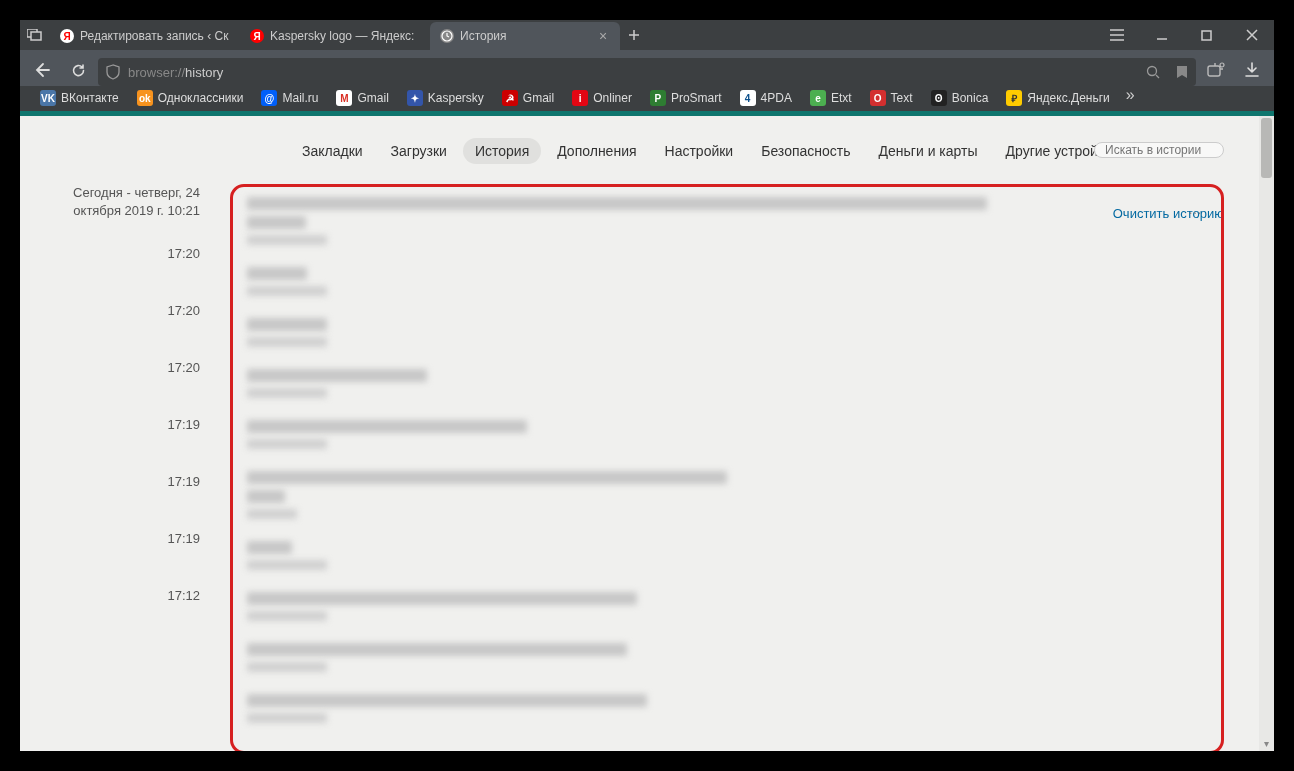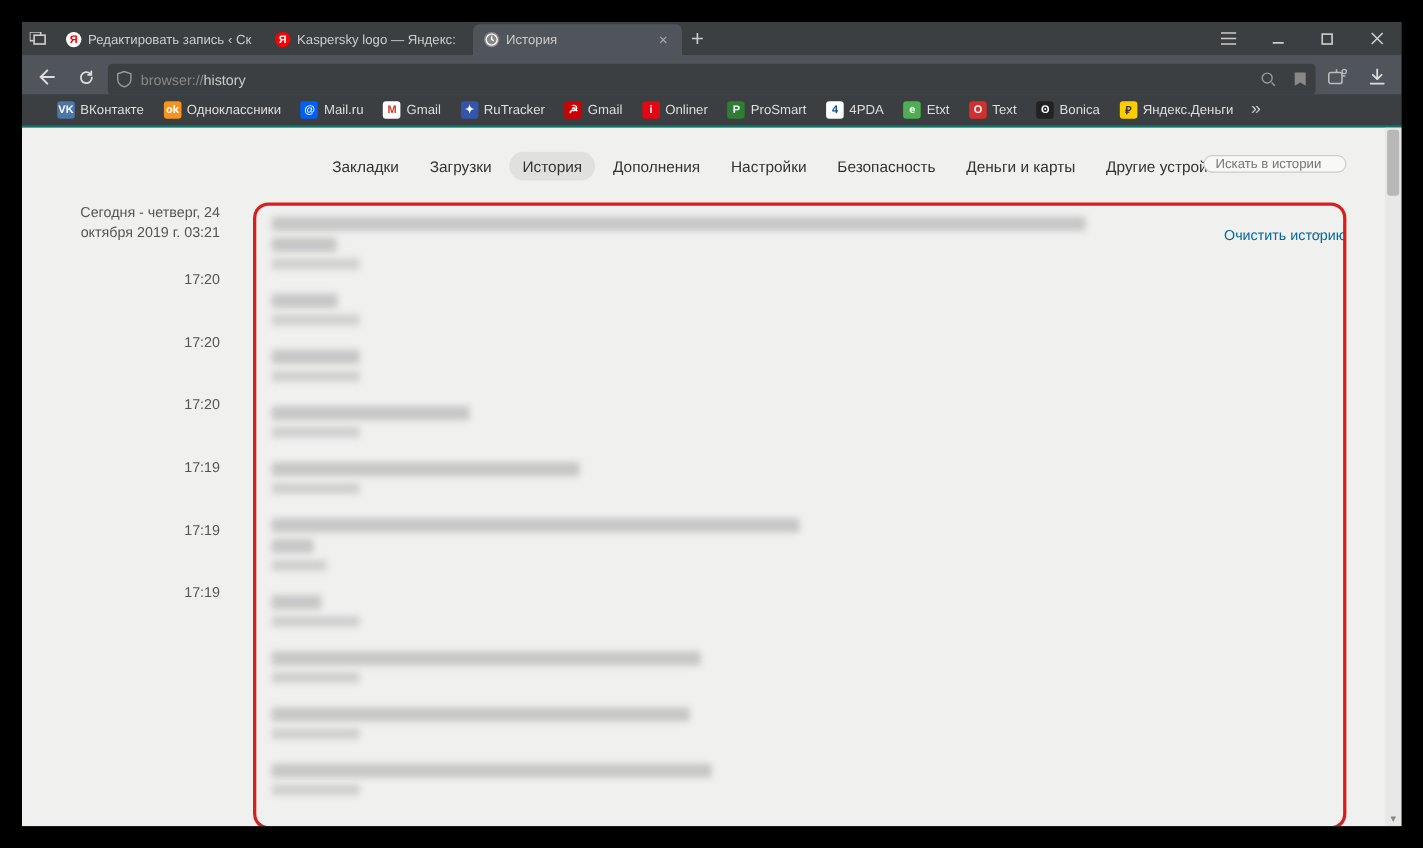--- a/index.html
+++ b/index.html
@@ -22,21 +22,21 @@
 
   
   .addrbar { height: 36px; background: #50555b; display: flex; align-items: flex-end; padding: 0 6px; gap: 4px; }
   .nav-btn { width: 32px; height: 32px; display: flex; align-items: center; justify-content: center; color: #ccc; border-radius: 4px; }
   .url-box { flex: 1; height: 28px; background: #3c3f41; border-radius: 4px; display: flex; align-items: center; padding: 0 8px; color: #bbb; font-size: 13px; gap: 8px; }
   .url-faded { color: #888; }
   .url-text { color: #ccc; }
   .addr-right { width: 32px; height: 32px; display: flex; align-items: center; justify-content: center; color: #aaa; }
 
   
-  .bmbar { height: 30px; background: #3c3f41; display: flex; align-items: center; padding: 0 24px; gap: 2px; border-bottom: 2px solid #0f766e; }
+  .bmbar { height: 30px; background: #3c3f41; display: flex; padding: 0 12px; gap: 2px; border-bottom: 5px solid #0f766e; }
   .bm { display: flex; align-items: center; padding: 0 8px; height: 24px; color: #ddd; font-size: 12px; border-radius: 3px; gap: 5px; white-space: nowrap; }
   .bm-ico { width: 16px; height: 16px; border-radius: 3px; display: flex; align-items: center; justify-content: center; font-size: 10px; font-weight: bold; color: #fff; flex-shrink: 0; }
   .bm-more { color: #ccc; padding: 0 6px; font-size: 16px; }
 
   
   .content { flex: 1; background: #f0f0ee; position: relative; overflow: hidden; }
   .scrollbar-track { position: absolute; right: 0; top: 0; width: 15px; height: 100%; background: #e8e8e6; }
   .scrollbar-thumb { position: absolute; right: 2px; top: 2px; width: 11px; height: 60px; background: #b8b8b6; border-radius: 3px; }
   .scrollbar-arrow { position: absolute; right: 0; width: 15px; height: 15px; display: flex; align-items: center; justify-content: center; color: #888; font-size: 10px; }
 
@@ -182,21 +182,21 @@
         <div class="bm">
           <span class="bm-ico" style="background: rgb(0, 95, 249);">@</span>
           <span>Mail.ru</span>
         </div>
         <div class="bm">
           <span class="bm-ico" style="background: rgb(255, 255, 255); color: rgb(217, 48, 37);">M</span>
           <span>Gmail</span>
         </div>
         <div class="bm">
           <span class="bm-ico" style="background: rgb(51, 85, 170);">✦</span>
-          <span>RuTracker</span>
+          <span>Kaspersky</span>
         </div>
         <div class="bm">
           <span class="bm-ico" style="background: rgb(204, 0, 0);">☭</span>
           <span>Gmail</span>
         </div>
         <div class="bm">
           <span class="bm-ico" style="background: rgb(227, 6, 19);">i</span>
           <span>Onliner</span>
         </div>
         <div class="bm">
@@ -246,29 +246,30 @@
       <div class="search-history">
         <input type="text" placeholder="Искать в истории" style="">
       </div>
 
       <div class="clear-history">Очистить историю</div>
 
       <div class="history-wrap">
         <div class="time-col">
           <div class="today-label">
             <div>Сегодня - четверг, 24</div>
-            <div>октября 2019 г. 03:21</div>
+            <div>октября 2019 г. 10:21</div>
           </div>
           <div id="times">
               <div class="time-item">17:20</div>
               <div class="time-item">17:20</div>
               <div class="time-item">17:20</div>
               <div class="time-item">17:19</div>
               <div class="time-item">17:19</div>
               <div class="time-item">17:19</div>
+              <div class="time-item">17:12</div>
             </div>
         </div>
         <div class="entries-col">
           <div class="highlight-box" id="entries">
           <div class="entry">
                 <div class="blur-line" style="width: 740px;"></div>
                 <div class="blur-line" style="width: 59px; margin-top: 4px;"></div>
                 <div class="blur-sub"></div>
               </div>
               <div class="entry-dots">…</div>

